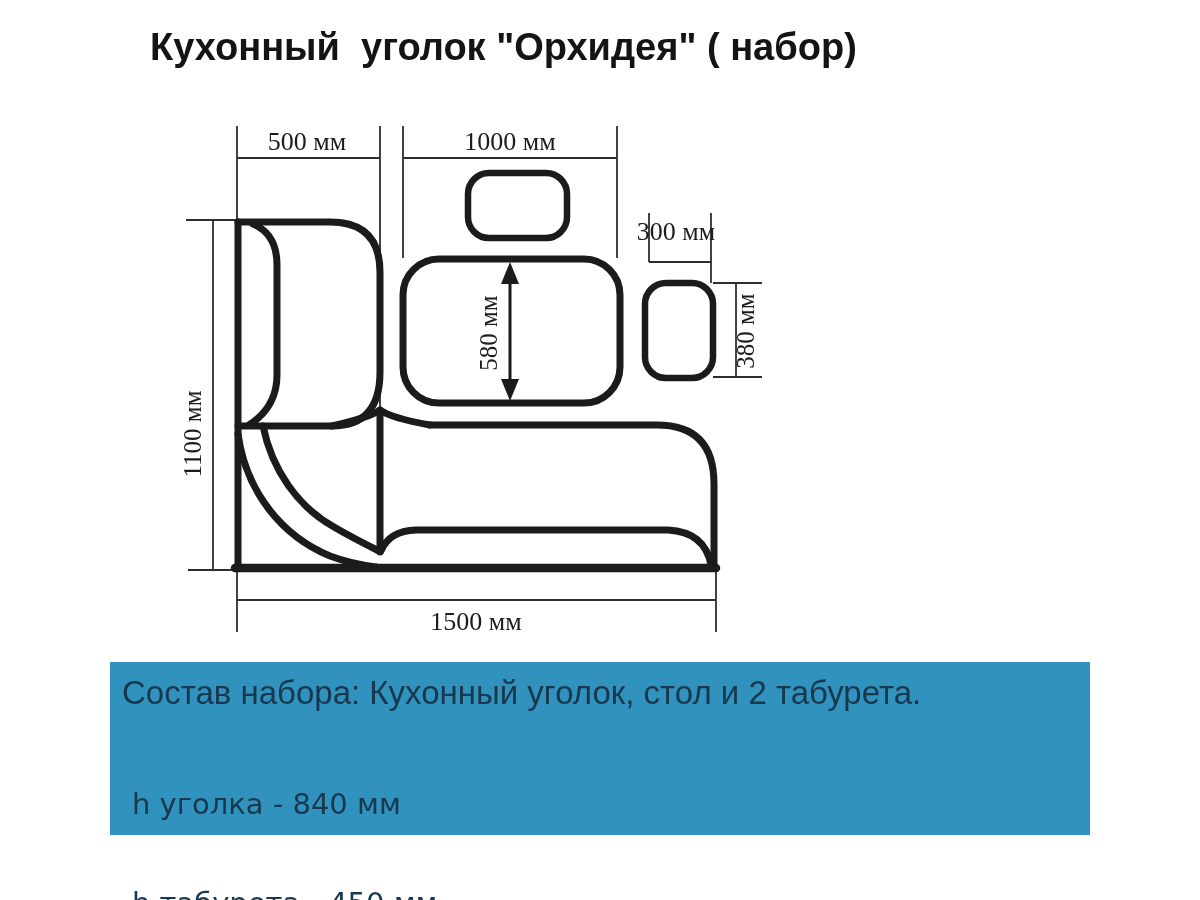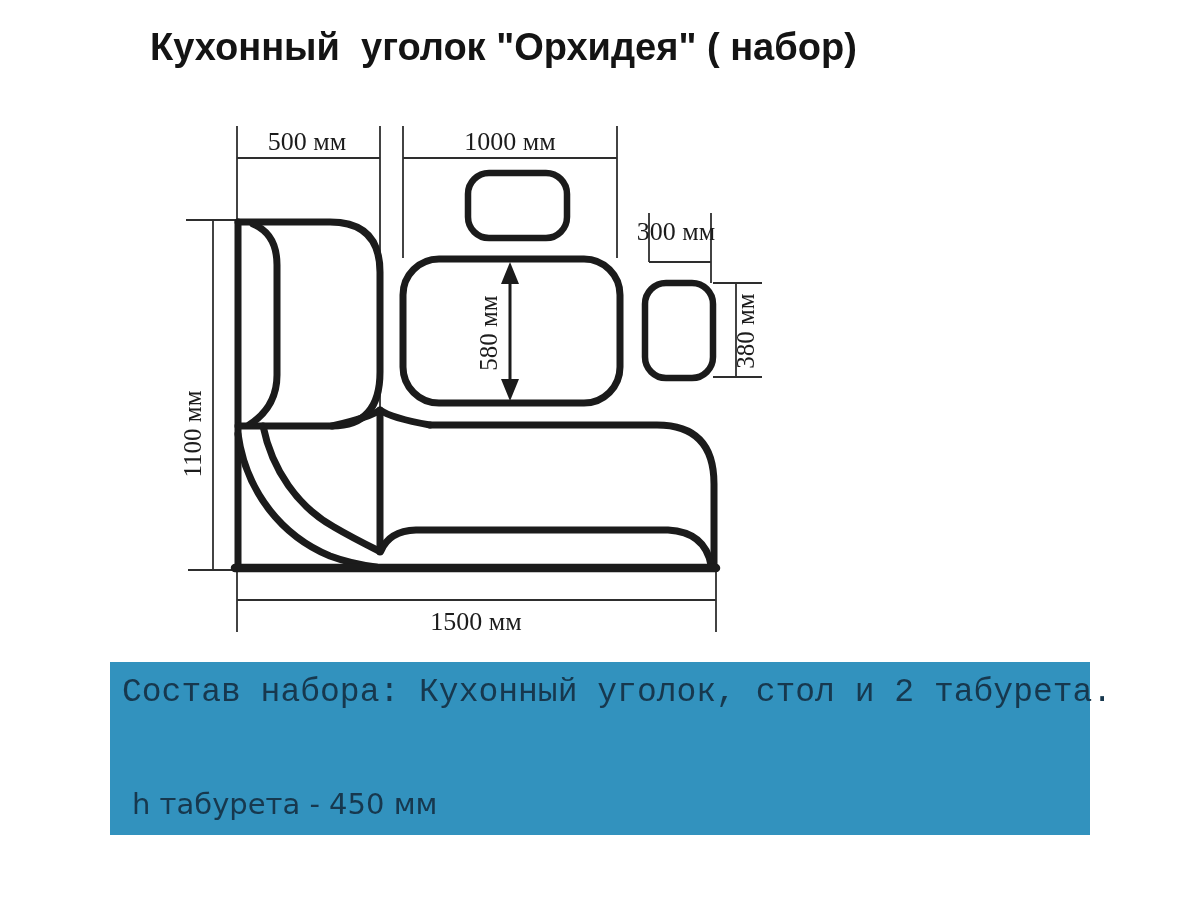--- a/index.html
+++ b/index.html
@@ -11,21 +11,21 @@
   .f{fill:none;stroke:#1b1b1b;stroke-width:7;stroke-linejoin:round;stroke-linecap:round;}
   .f8{fill:none;stroke:#1b1b1b;stroke-width:8.5;stroke-linecap:round;}
   .f65{fill:none;stroke:#1b1b1b;stroke-width:6.5;stroke-linejoin:round;}
   .t{fill:none;stroke:#2e2e2e;stroke-width:1.8;}
   .dimtxt{font-family:"Liberation Serif",serif;font-size:26px;fill:#1c1c1c;}
   .dimtxt-s{font-family:"Liberation Serif",serif;font-size:25px;fill:#1c1c1c;}
   .arrow{fill:#1b1b1b;stroke:none;}
   .arrowline{fill:none;stroke:#1b1b1b;stroke-width:3;}
   .info-panel{position:absolute;left:110px;top:662px;width:980px;height:173px;
               box-sizing:border-box;padding:12px 14px 0 12px;}
-  .panel-heading{font-size:33px;line-height:38px;font-family:Liberation Mono, monospace;
+  .panel-heading{font-size:33px;line-height:38px;font-family:Liberation Sans, sans-serif;
                  white-space:pre;}
   .panel-specs{margin:10px 0 0 10px;font-size:29px;line-height:33px;
                font-family:"DejaVu Sans","Liberation Sans",sans-serif;white-space:pre;}
 </style>
 </head>
 <body>
 
 <div class="stage">
 
   <div class="page-title">Кухонный  уголок "Орхидея" ( набор)</div>
@@ -88,18 +88,19 @@
       <text class="dimtxt" x="476" y="630" text-anchor="middle">1500 мм</text>
       <text class="dimtxt-s" x="497" y="333" text-anchor="middle" transform="rotate(-90 497 333)">580 мм</text>
       <text class="dimtxt-s" x="201" y="434" text-anchor="middle" transform="rotate(-90 201 434)">1100 мм</text>
       <text class="dimtxt-s" x="754" y="331" text-anchor="middle" transform="rotate(-90 754 331)">380 мм</text>
     </g>
   </svg>
 
   <div class="info-panel" style="background: rgb(50, 146, 190); color: rgb(23, 56, 78);">
     <div class="panel-heading">Состав набора: Кухонный уголок, стол и 2 табурета.</div>
     <div class="panel-specs">
+      <div>h уголка - 840 мм</div>
       <div>h табурета - 450 мм</div>
       
     </div>
   </div>
 
 </div>
 
 </body></html>

